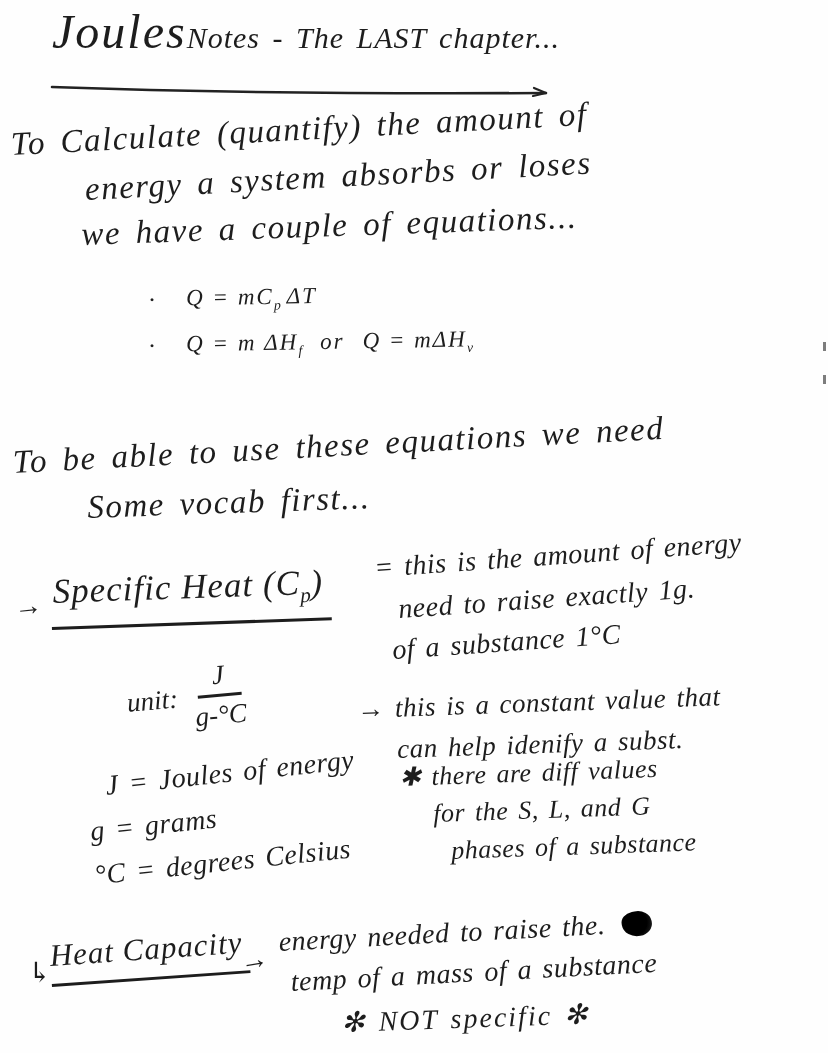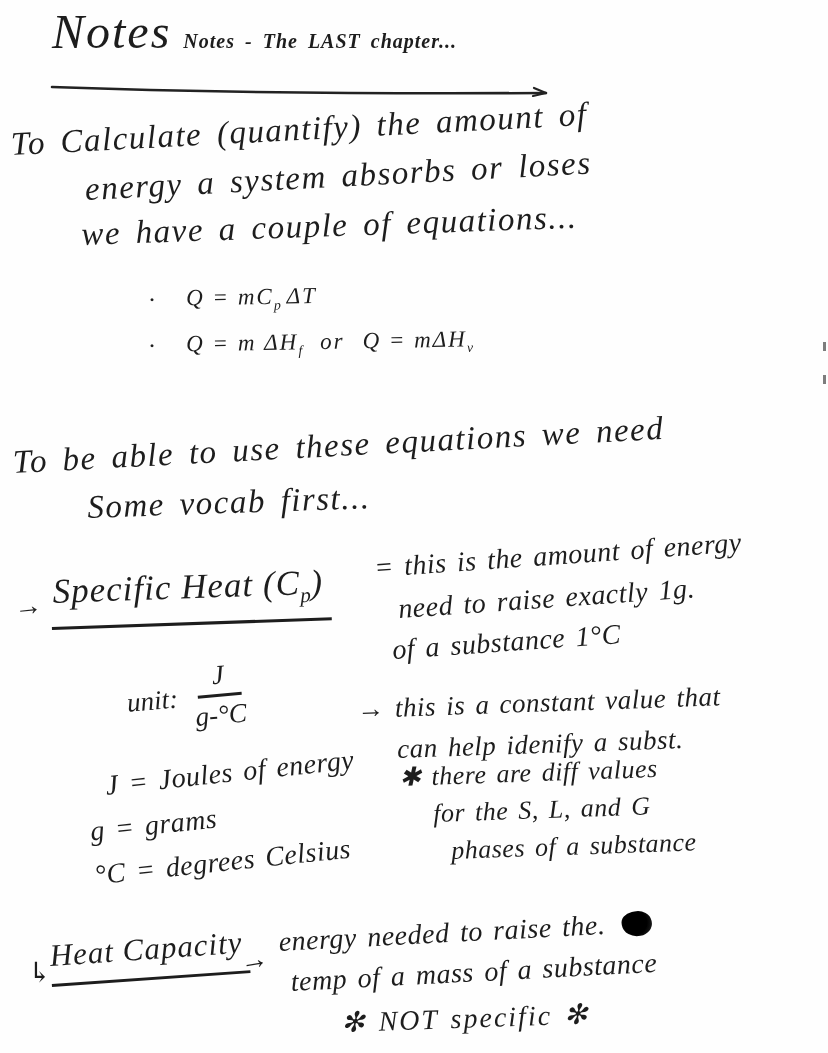--- a/index.html
+++ b/index.html
@@ -11,21 +11,21 @@
   }
   .abs { position:absolute; }
   .line { white-space:nowrap; transform-origin:left bottom; }
   .r1 { transform:rotate(-1deg); } .r2 { transform:rotate(-2deg); }
   .r3 { transform:rotate(-3deg); } .r4 { transform:rotate(-4deg); }
 
   .body-text { font-size:33px; letter-spacing:1.5px; word-spacing:5px; }
 
   .title { left:52px; top:4px; white-space:nowrap; }
   .t-main { font-size:48px; letter-spacing:2px; }
-  .t-rest { font-size:20px; margin-left:12px; letter-spacing:1px; word-spacing:4px;font-weight:bold; }
+  .t-rest { font-size:30px; margin-left:0; letter-spacing:1px; word-spacing:4px; }
   .title-underline { left:50px; top:82px; }
 
   .intro { left:12px; top:126px; }
   .intro .line { margin-bottom:8px; }
   .ind1 { margin-left:74px; }
   .ind2 { margin-left:70px; }
 
   .equations { left:150px; top:286px; font-size:23px; letter-spacing:2px; }
   .equations .line { margin-bottom:16px; }
   .bullet { font-size:0.55em; vertical-align:middle; margin-right:30px; }
@@ -83,21 +83,21 @@
     border-radius:45% 55% 50% 60%; transform:rotate(-8deg) translateY(4px);
   }
   .edge-mark { position:absolute; left:823px; width:3px; height:9px; background:#7d7d7d; }
 </style>
 </head>
 <body>
 
 <div class="page">
 
   <div class="abs title">
-    <span class="t-main">Notes</span><span class="t-rest">Notes - The LAST chapter...</span>
+    <span class="t-main">Joules</span><span class="t-rest">Notes - The LAST chapter...</span>
   </div>
   <svg class="abs title-underline" width="515" height="18" viewBox="0 0 515 18">
     <path d="M2 5 C 140 10, 320 12, 496 11" fill="none" stroke="#222" stroke-width="2.6" stroke-linecap="round"></path>
     <path d="M496 11 l -12 -5 M496 11 l -13 3" fill="none" stroke="#222" stroke-width="2.2" stroke-linecap="round"></path>
   </svg>
 
   <div class="abs intro body-text">
     <div class="line r3">To Calculate (quantify) the amount of</div>
     <div class="line r3 ind1">energy a system absorbs or loses</div>
     <div class="line r2 ind2">we have a couple of equations...</div>

